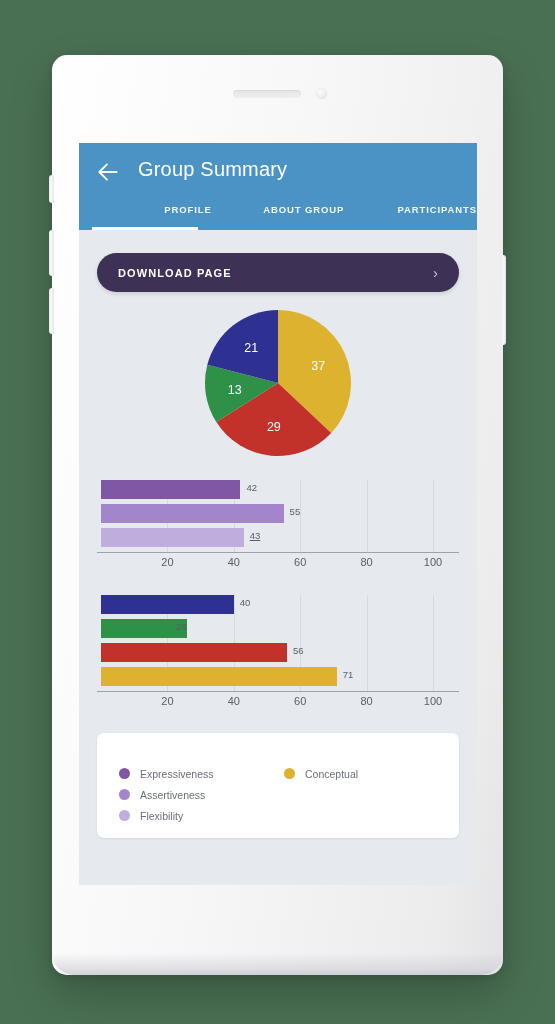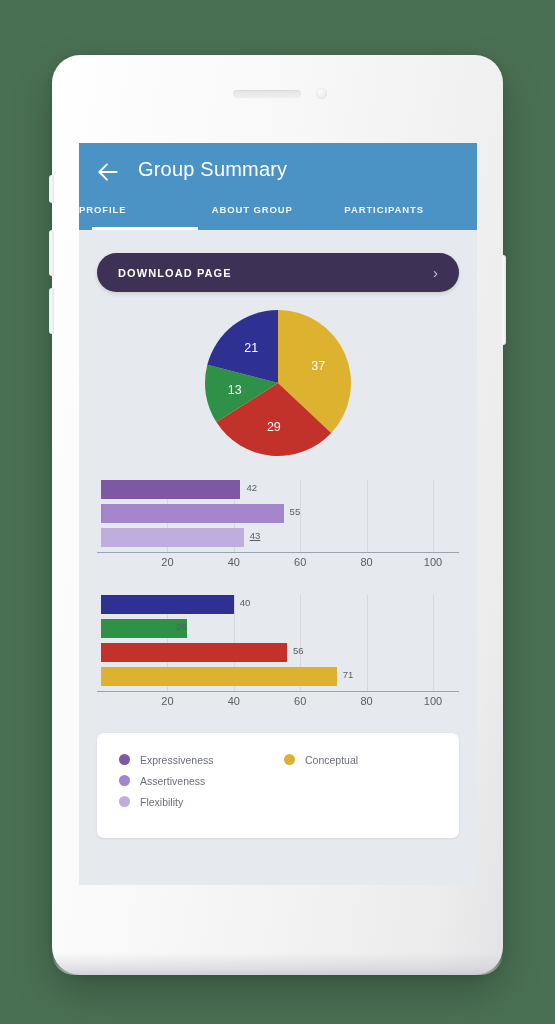--- a/index.html
+++ b/index.html
@@ -14,21 +14,21 @@
   }
 
   
   #phone-frame {
     position: absolute;
     left: 52px;
     top: 55px;
     width: 451px;
     height: 920px;
     background: linear-gradient(100deg, #ffffff 0%, #f7f7f8 45%, #ececed 88%, #e3e3e5 100%);
-    border-radius: 28px;
+    border-radius: 15px;
     box-shadow: 0 18px 42px rgba(0,0,0,0.22), 0 2px 8px rgba(0,0,0,0.12);
   }
   #phone-frame::after {
     content:"";
     position:absolute;
     left:0; right:0; bottom:0;
     height:22px;
     border-radius: 0 0 56px 56px;
     background: linear-gradient(180deg, rgba(210,210,216,0) 0%, rgba(205,205,213,0.55) 70%, rgba(196,196,206,0.75) 100%);
     pointer-events:none;
@@ -94,21 +94,21 @@
     letter-spacing: 0.2px;
   }
   #tab-bar {
     position: absolute;
     left: 0; right: 0; bottom: 0;
     height: 31px;
     display: flex;
   }
   .tab {
     flex: 1;
-    text-align: left;
+    text-align: right;
     color: rgba(255,255,255,0.92);
     font-size: 9.5px;
     font-weight: bold;
     letter-spacing: 0.9px;
     position: relative;
     padding-top: 5px;
     cursor: pointer;
   }
   .tab.active::after {
     content: "";
@@ -187,21 +187,21 @@
   #legend-card {
     position: absolute;
     left: 18px; top: 503px;
     width: 362px; height: 105px;
     background: #ffffff;
     border-radius: 7px;
     box-shadow: 0 1px 3px rgba(0,0,0,0.07);
     display: flex;
     padding: 16px 0 0 22px;
   }
-  .legend-col { width: 165px; }
+  .legend-col { width: 165px; margin-top: 14px; }
   .legend-item {
     display: flex; align-items: center;
     height: 21px;
     cursor: default;
   }
   .legend-dot {
     width: 11px; height: 11px; border-radius: 50%;
     margin-right: 10px; flex: 0 0 auto;
   }
   .legend-label { font-size: 10.5px; color: #6b6f78; }

